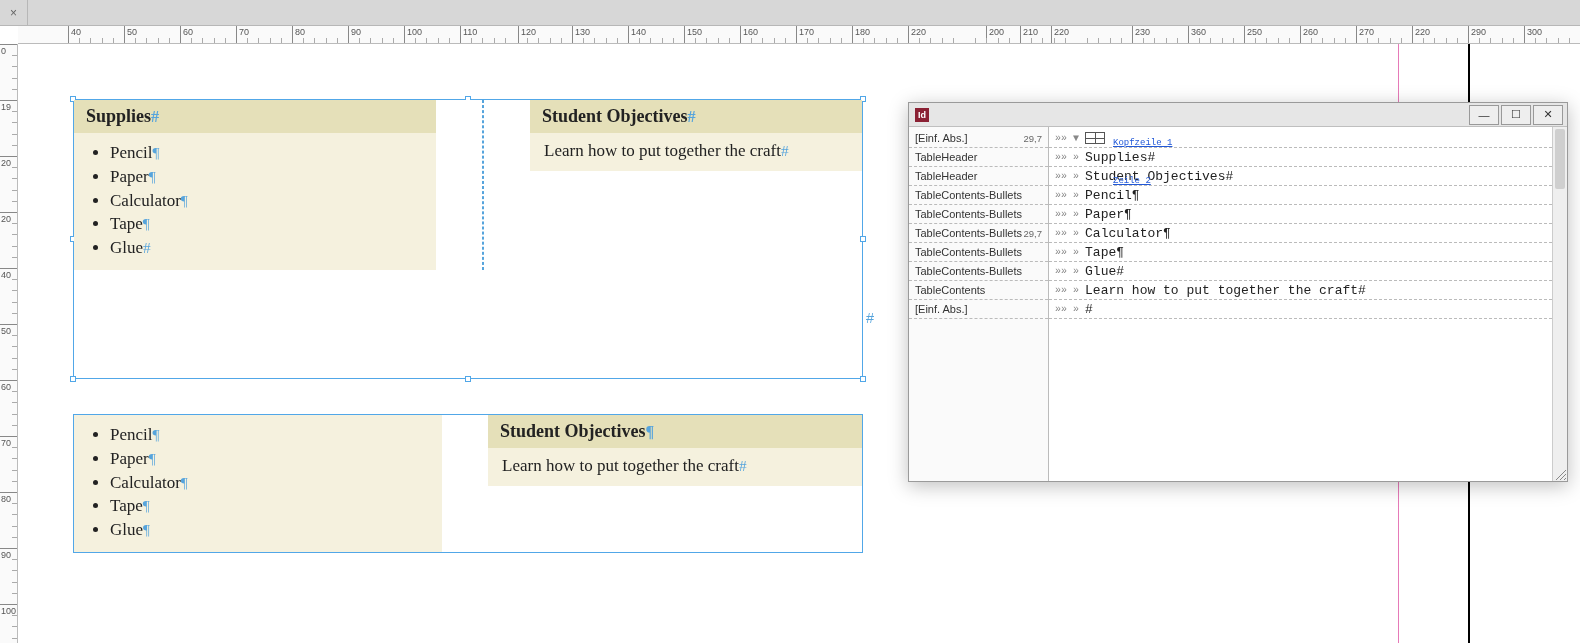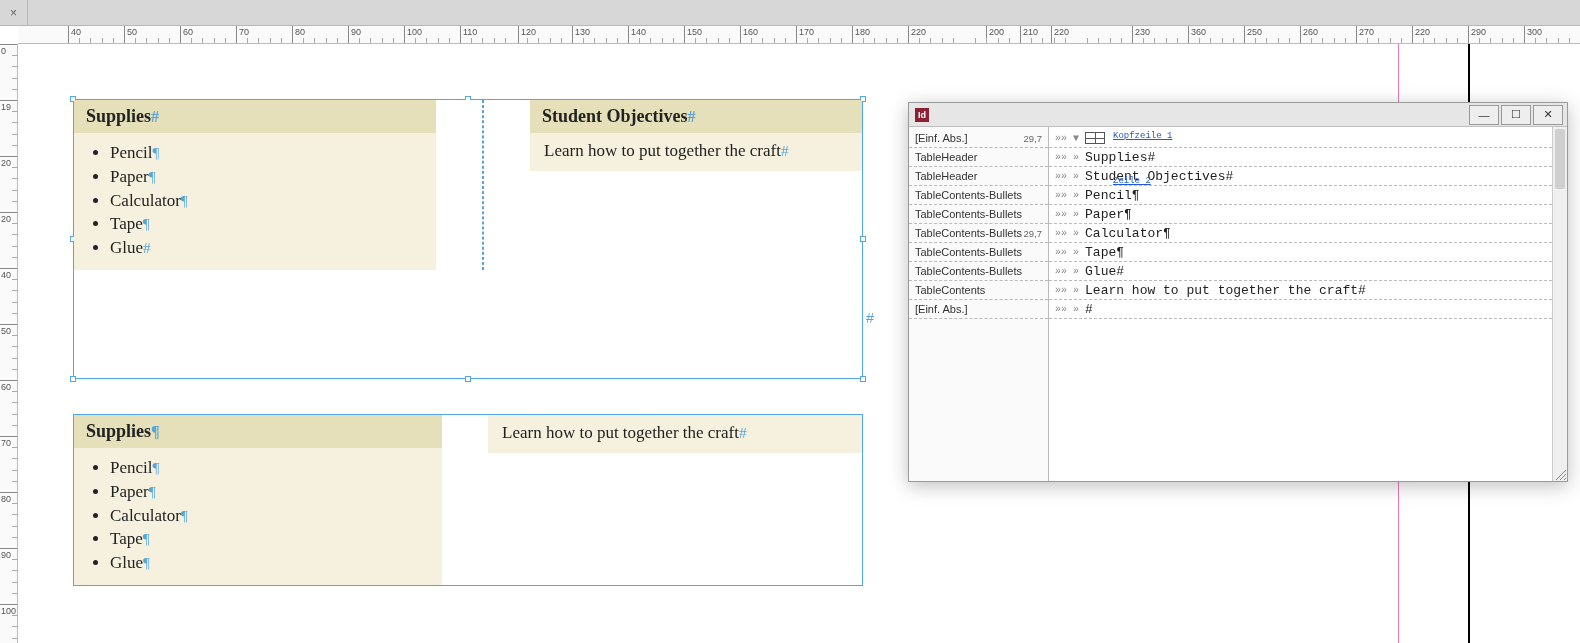--- a/index.html
+++ b/index.html
@@ -398,33 +398,33 @@
           </div>
         </div>
       </div>
       <span class="hashmark" style="position:absolute; right:-12px; top:210px;">#</span>
     </div>
 
     <div class="frame" style="left:55px; top:370px; width:790px; border:1px solid #51a7e8;">
       <div class="doc-table" style="position:relative;">
         <div class="wrap">
           <div class="col" style="flex:0 0 368px;">
-            <div class="th"><span>Supplies</span><span class="pilcrow">¶</span></div>
             <div class="td">
               <ul class="bul" id="bul2">
                   <li><span>Pencil</span><span class="pilcrow">¶</span></li>
                   <li><span>Paper</span><span class="pilcrow">¶</span></li>
                   <li><span>Calculator</span><span class="pilcrow">¶</span></li>
                   <li><span>Tape</span><span class="pilcrow">¶</span></li>
                   <li><span>Glue</span><span class="pilcrow">¶</span></li>
                 </ul>
             </div>
           </div>
           <div class="gap"></div>
           <div class="col" style="flex:1;">
+            <div class="th"><span>Student Objectives</span><span class="pilcrow">¶</span></div>
             <div class="td"><span>Learn how to put together the craft</span><span class="hashmark">#</span></div>
           </div>
         </div>
       </div>
     </div>
 
     <div class="panel" style="left:890px; top:58px; width:660px; height:380px;">
       <div class="panel-tb">
         <span class="icon">Id</span>
         <span class="spacer"></span>
@@ -466,21 +466,21 @@
             <div class="srow">
               <span>[Einf. Abs.]</span>
             </div>
           </div>
         <div class="story-right" id="storyR">
             <div class="srow">
               <span class="chev">»»</span>
               <span class="arrow">▼</span>
               <span class="tblicon"></span>
             </div>
-            <span class="link" style="left: 64px; top: 4px;">Kopfzeile 1</span>
+            <span class="link" style="left: 64px; top: 11px;">Kopfzeile 1</span>
             <div class="srow">
               <span class="chev">»»</span>
               <span class="arrow">»</span>
               <span>Supplies#</span>
             </div>
             <div class="srow">
               <span class="chev">»»</span>
               <span class="arrow">»</span>
               <span>Student Objectives#</span>
             </div>

